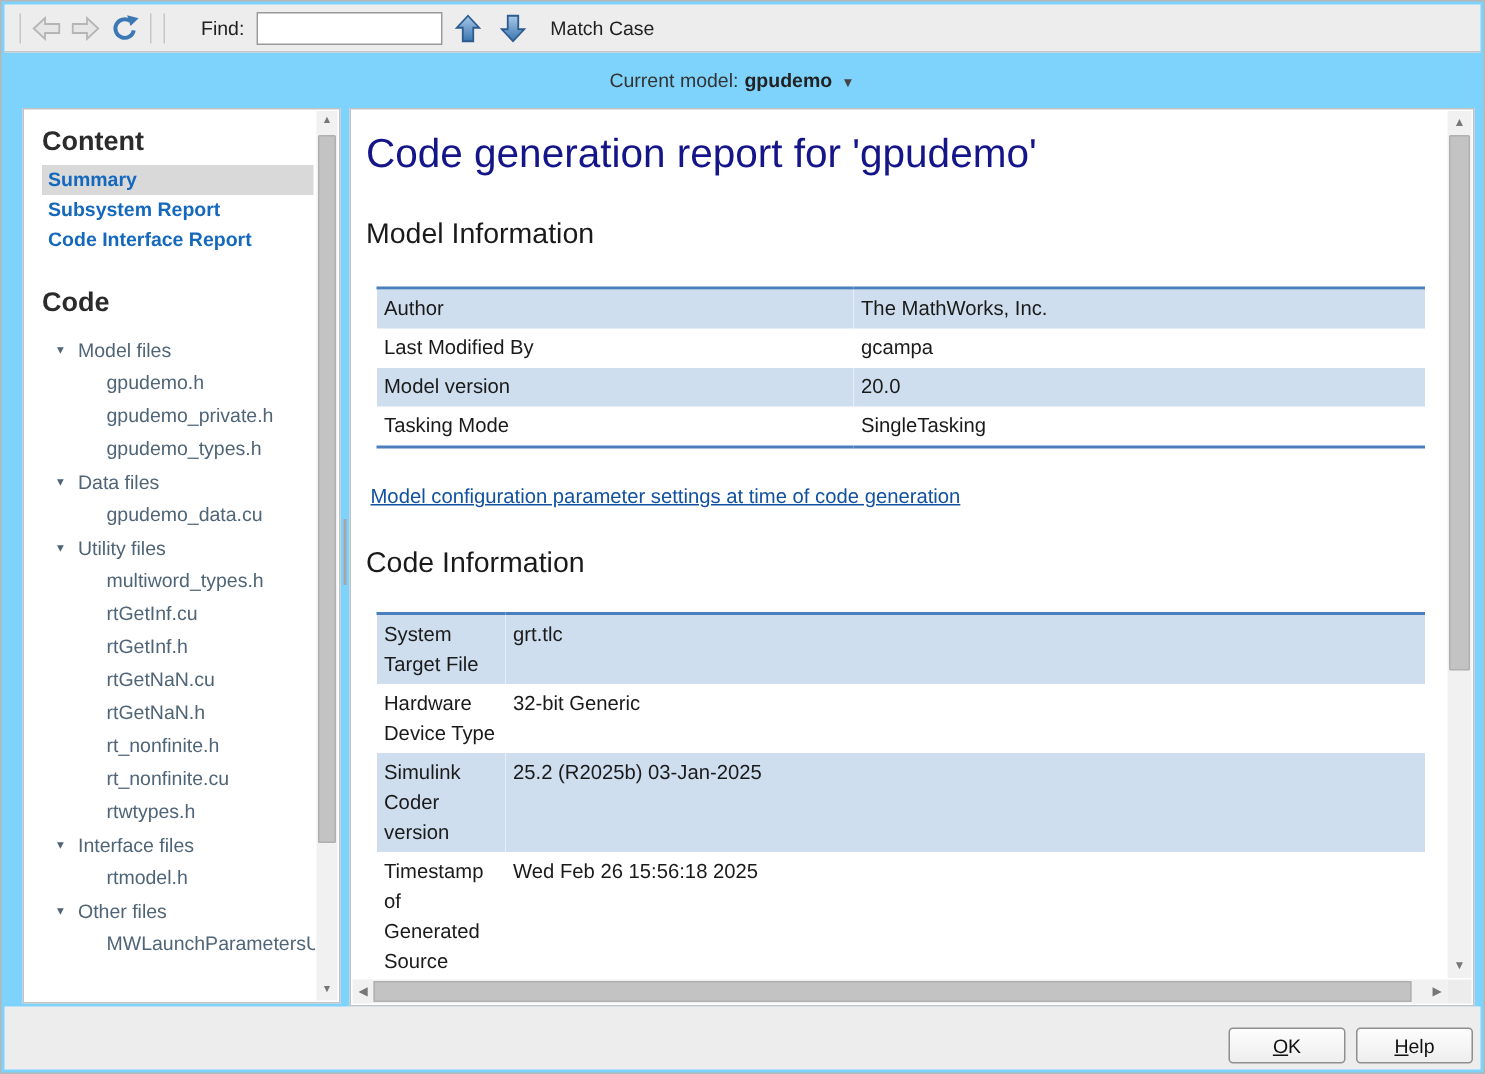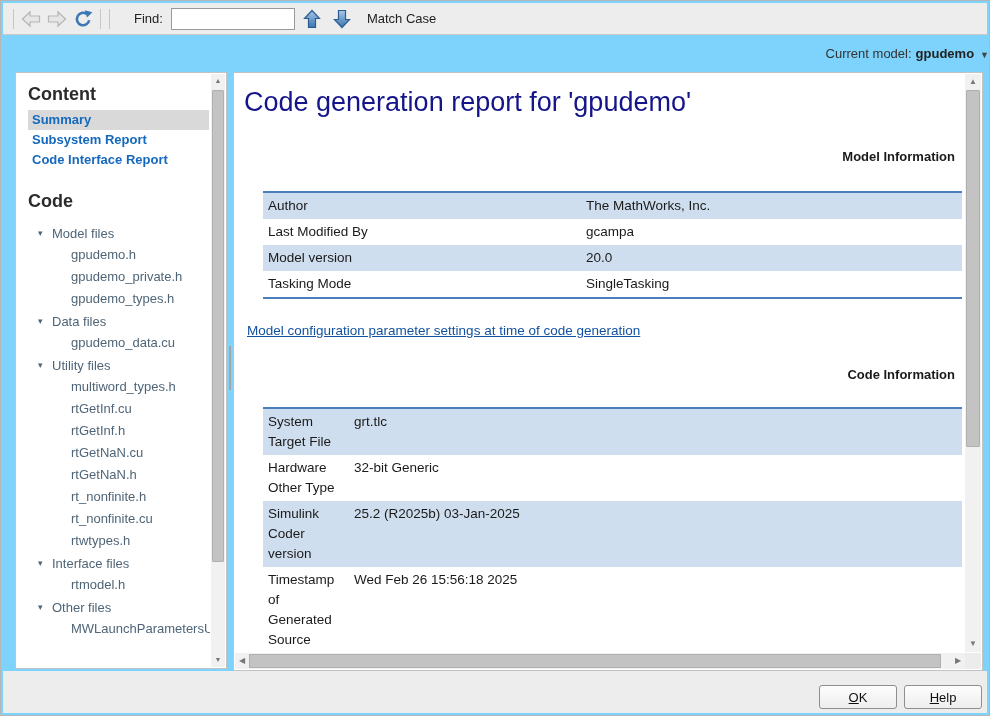--- a/index.html
+++ b/index.html
@@ -11,21 +11,21 @@
   
   .toolbar { position: absolute; top: 2px; left: 2px; right: 2px; height: 32px; background: #ededed; border-bottom: 1px solid #c9c9c9; display: flex; align-items: center; padding: 0 6px; }
   .tsep { width: 1px; height: 20px; background: #c6c6c6; margin: 0 4px; flex: 0 0 auto; }
   .navbtn { background: none; border: none; width: 26px; height: 26px; display: flex; align-items: center; justify-content: center; cursor: pointer; }
   .find-label { font-size: 13px; color: #222; margin: 0 8px 0 20px; }
   .find-input { width: 124px; height: 22px; border: 1px solid #999; background: #fff; font-size: 13px; padding: 0 4px; font-family: "Liberation Sans", sans-serif; }
   .findnav { background: none; border: none; width: 26px; height: 26px; margin-left: 4px; display: flex; align-items: center; justify-content: center; cursor: pointer; }
   .matchcase { background: none; border: none; font-size: 13px; color: #222; margin-left: 12px; cursor: pointer; font-family: "Liberation Sans", sans-serif; }
 
   
-  .model-bar { position: absolute; top: 45px; left: 0; right: 0; text-align: right; font-size: 13px; color: #333; cursor: pointer; }
+  .model-bar { position: absolute; top: 45px; left: 0; right: 14px; text-align: center; font-size: 13px; color: #333; cursor: pointer; }
   .model-bar .model-name { font-weight: bold; color: #222; margin-left: 4px; }
   .model-caret { font-size: 9px; color: #444; margin-left: 6px; }
 
   
   .sidebar { position: absolute; left: 14px; top: 71px; width: 212px; height: 597px; background: #fff; border: 1px solid #c2c2c2; overflow: hidden; }
   .sidebar-inner { position: absolute; top: 0; bottom: 0; left: 0; right: 16px; padding: 10px 0 0 12px; overflow: hidden; }
   .side-heading { font-size: 18px; font-weight: bold; color: #2b2b2b; line-height: 22px; }
   .side-links { margin-top: 5px; }
   .side-link { font-size: 13px; font-weight: bold; color: #1569bd; line-height: 14px; padding: 3px 4px; margin-right: 1px; cursor: pointer; }
   .side-link.selected { background: #d9d9d9; }
@@ -41,24 +41,24 @@
   .sb-arrow { position: absolute; left: 0; width: 100%; height: 14px; color: #777; font-size: 7px; text-align: center; line-height: 14px; cursor: pointer; }
   .sb-arrow.up { top: 0; }
   .sb-arrow.down { bottom: 0; }
   .sb-thumb { position: absolute; left: 1px; right: 1px; background: #c3c3c3; border: 1px solid #b0b0b0; border-radius: 1px; cursor: pointer; }
   .sidebar .sb-thumb { top: 16px; height: 472px; }
 
   
   .main { position: absolute; left: 232px; top: 71px; width: 750px; height: 599px; background: #fff; border: 1px solid #c2c2c2; overflow: hidden; }
   .content { position: absolute; top: 0; left: 0; right: 17px; bottom: 17px; overflow: hidden; padding: 14px 10px 16px 10px; }
   .report-title { font-size: 27px; font-weight: normal; color: #15158a; line-height: 30px; }
-  .sec-heading { font-size: 13px; font-weight: bold; color: #1a1a1a; line-height: 17px; text-align: right; }
+  .sec-heading { font-size: 19px; font-weight: normal; color: #1a1a1a; line-height: 17px; }
   .sec-heading.mi { margin-top: 31px; }
   .sec-heading.ci { margin-top: 27px; }
-  table.report { border-collapse: collapse; width: calc(100% - 12px); margin-left: 19px; border-top: 2px solid #4a7ebc; border-bottom: 2px solid #4a7ebc; font-size: 13.5px; color: #1a1a1a; table-layout: fixed; }
+  table.report { border-collapse: collapse; width: calc(100% - 12px); margin-left: 7px; border-top: 2px solid #4a7ebc; border-bottom: 2px solid #4a7ebc; font-size: 13.5px; color: #1a1a1a; table-layout: fixed; }
   table.t1 { margin-top: 26px; }
   table.t2 { margin-top: 24px; }
   table.report td { padding: 3px 5px; vertical-align: top; line-height: 20px; overflow: hidden; }
   table.t1 td.lbl { width: 318px; }
   table.t2 td.lbl { width: 86px; }
   tr.alt { background: #cfdeee; }
   .cfg-link { display: inline-block; margin-top: 24px; margin-left: 3px; font-size: 13.5px; color: #11519f; text-decoration: underline; cursor: pointer; }
 
   .main .vscroll { top: 1px; right: 1px; bottom: 18px; width: 16px; }
   .main .vscroll .sb-arrow { height: 16px; line-height: 16px; font-size: 8px; }
@@ -215,21 +215,21 @@
         </table>
       <a class="cfg-link">Model configuration parameter settings at time of code generation</a>
       <h3 class="sec-heading ci">Code Information</h3>
       <table class="report t2">
           <tbody>
             <tr class="alt">
               <td class="lbl">System Target File</td>
               <td class="val">grt.tlc</td>
             </tr>
             <tr>
-              <td class="lbl">Hardware Other Type</td>
+              <td class="lbl">Hardware Device Type</td>
               <td class="val">32-bit Generic</td>
             </tr>
             <tr class="alt">
               <td class="lbl">Simulink Coder version</td>
               <td class="val">25.2 (R2025b) 03-Jan-2025</td>
             </tr>
             <tr>
               <td class="lbl">Timestamp of Generated Source</td>
               <td class="val">Wed Feb 26 15:56:18 2025</td>
             </tr>

